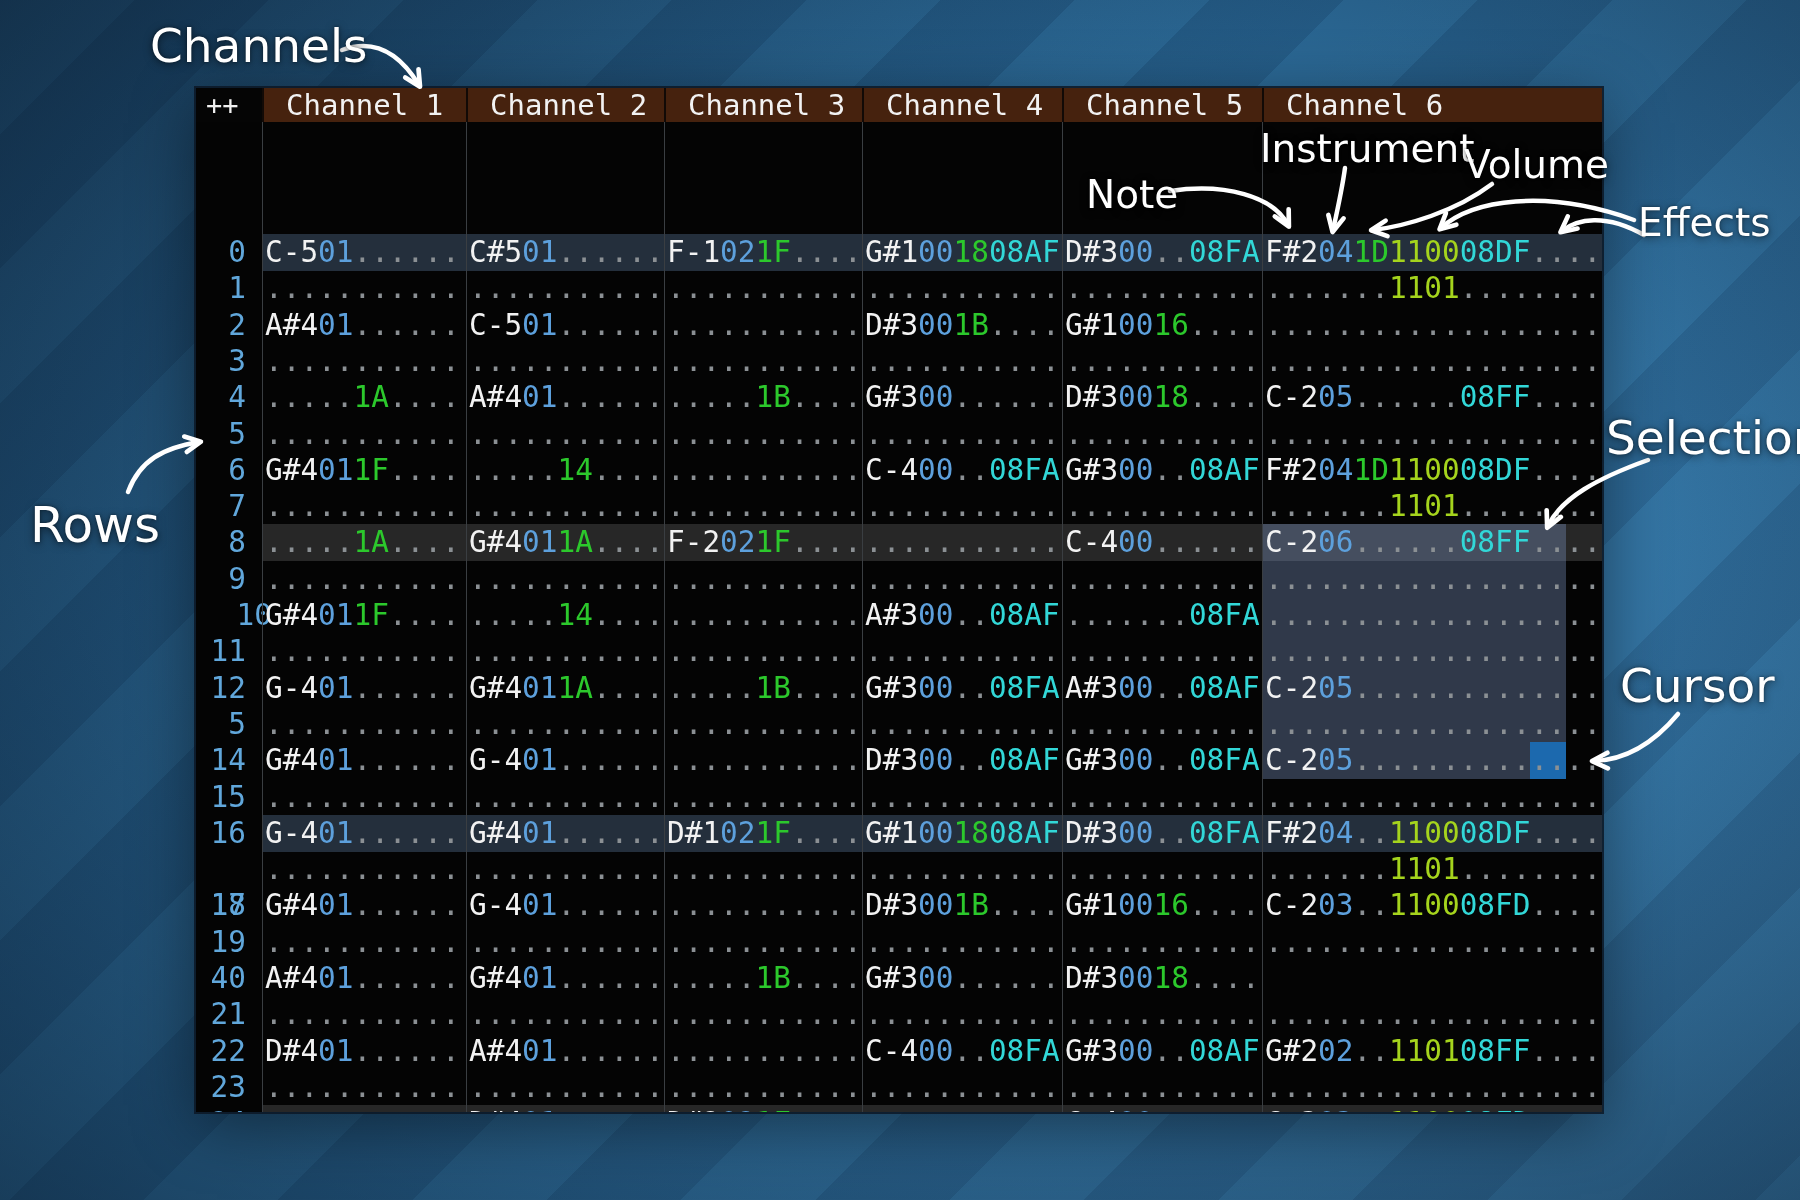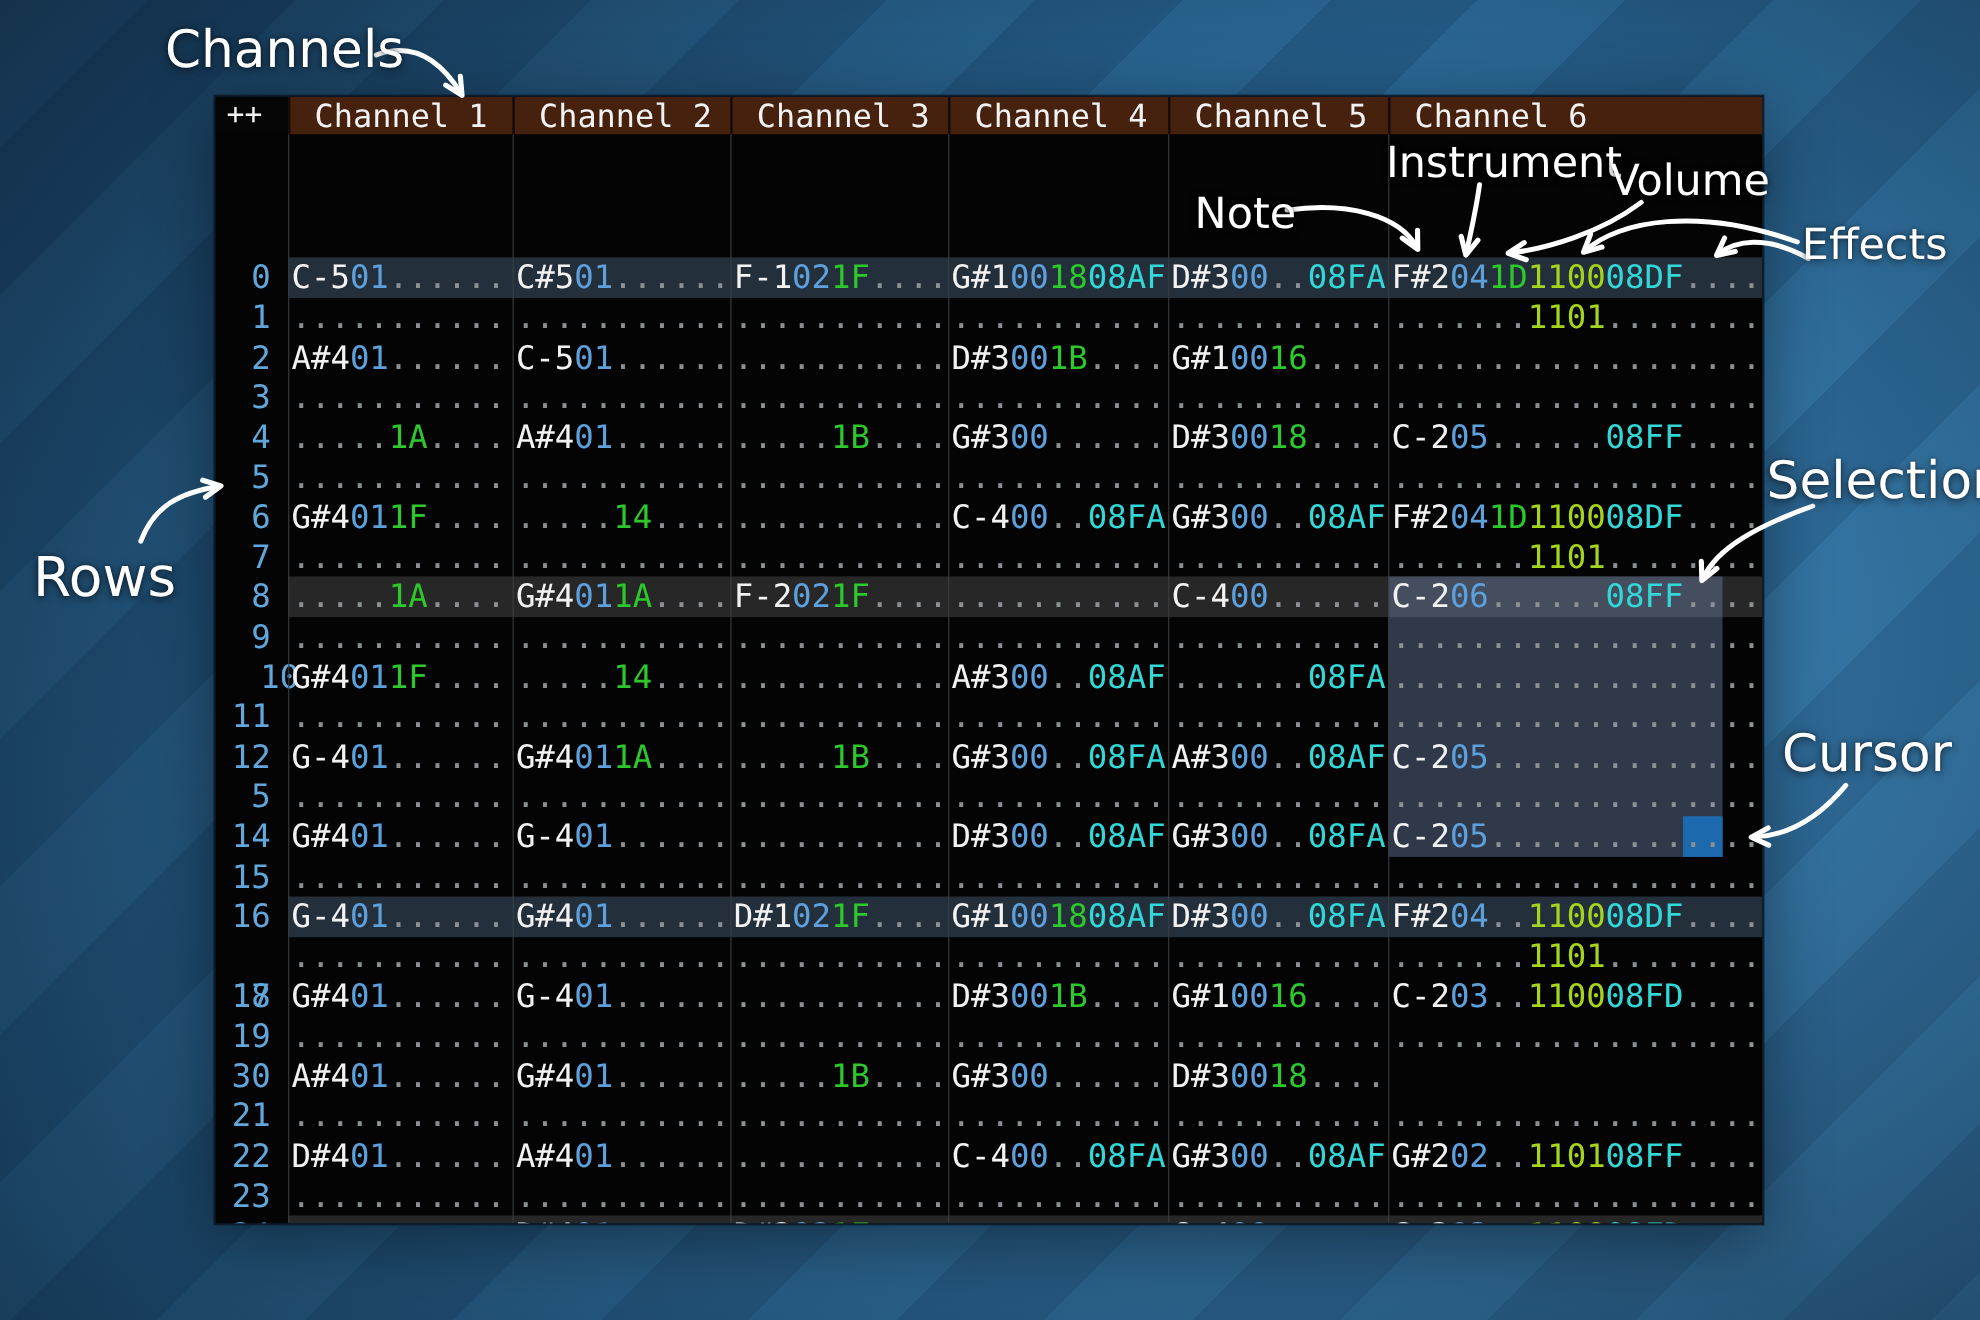--- a/index.html
+++ b/index.html
@@ -215,21 +215,21 @@
       <div class="cell" style="left: 669px; top: 799.4px; width: 200px;"><span class="sg-n">D#3</span><span class="sg-i">00</span><span class="sg-v">1B</span><span class="sg-d">....</span></div>
       <div class="cell" style="left: 869px; top: 799.4px; width: 200px;"><span class="sg-n">G#1</span><span class="sg-i">00</span><span class="sg-v">16</span><span class="sg-d">....</span></div>
       <div class="cell" style="left: 1069px; top: 799.4px; width: 340px;"><span class="sg-n">C-2</span><span class="sg-i">03</span><span class="sg-d">..</span><span class="sg-l">1100</span><span class="sg-f">08FD</span><span class="sg-d">....</span></div>
       <div class="rownum" style="top: 835.7px;">19</div>
       <div class="cell" style="left: 69px; top: 835.7px; width: 204px;"><span class="sg-d">...........</span></div>
       <div class="cell" style="left: 273px; top: 835.7px; width: 198px;"><span class="sg-d">...........</span></div>
       <div class="cell" style="left: 471px; top: 835.7px; width: 198px;"><span class="sg-d">...........</span></div>
       <div class="cell" style="left: 669px; top: 835.7px; width: 200px;"><span class="sg-d">...........</span></div>
       <div class="cell" style="left: 869px; top: 835.7px; width: 200px;"><span class="sg-d">...........</span></div>
       <div class="cell" style="left: 1069px; top: 835.7px; width: 340px;"><span class="sg-d">...................</span></div>
-      <div class="rownum" style="top: 872px;">30</div>
+      <div class="rownum" style="top: 872px;">40</div>
       <div class="cell" style="left: 69px; top: 872px; width: 204px;"><span class="sg-n">A#4</span><span class="sg-i">01</span><span class="sg-d">......</span></div>
       <div class="cell" style="left: 273px; top: 872px; width: 198px;"><span class="sg-n">G#4</span><span class="sg-i">01</span><span class="sg-d">......</span></div>
       <div class="cell" style="left: 471px; top: 872px; width: 198px;"><span class="sg-d">.....</span><span class="sg-v">1B</span><span class="sg-d">....</span></div>
       <div class="cell" style="left: 669px; top: 872px; width: 200px;"><span class="sg-n">G#3</span><span class="sg-i">00</span><span class="sg-d">......</span></div>
       <div class="cell" style="left: 869px; top: 872px; width: 200px;"><span class="sg-n">D#3</span><span class="sg-i">00</span><span class="sg-v">18</span><span class="sg-d">....</span></div>
       <div class="rownum" style="top: 908.3px;">21</div>
       <div class="cell" style="left: 69px; top: 908.3px; width: 204px;"><span class="sg-d">...........</span></div>
       <div class="cell" style="left: 273px; top: 908.3px; width: 198px;"><span class="sg-d">...........</span></div>
       <div class="cell" style="left: 471px; top: 908.3px; width: 198px;"><span class="sg-d">...........</span></div>
       <div class="cell" style="left: 669px; top: 908.3px; width: 200px;"><span class="sg-d">...........</span></div>

